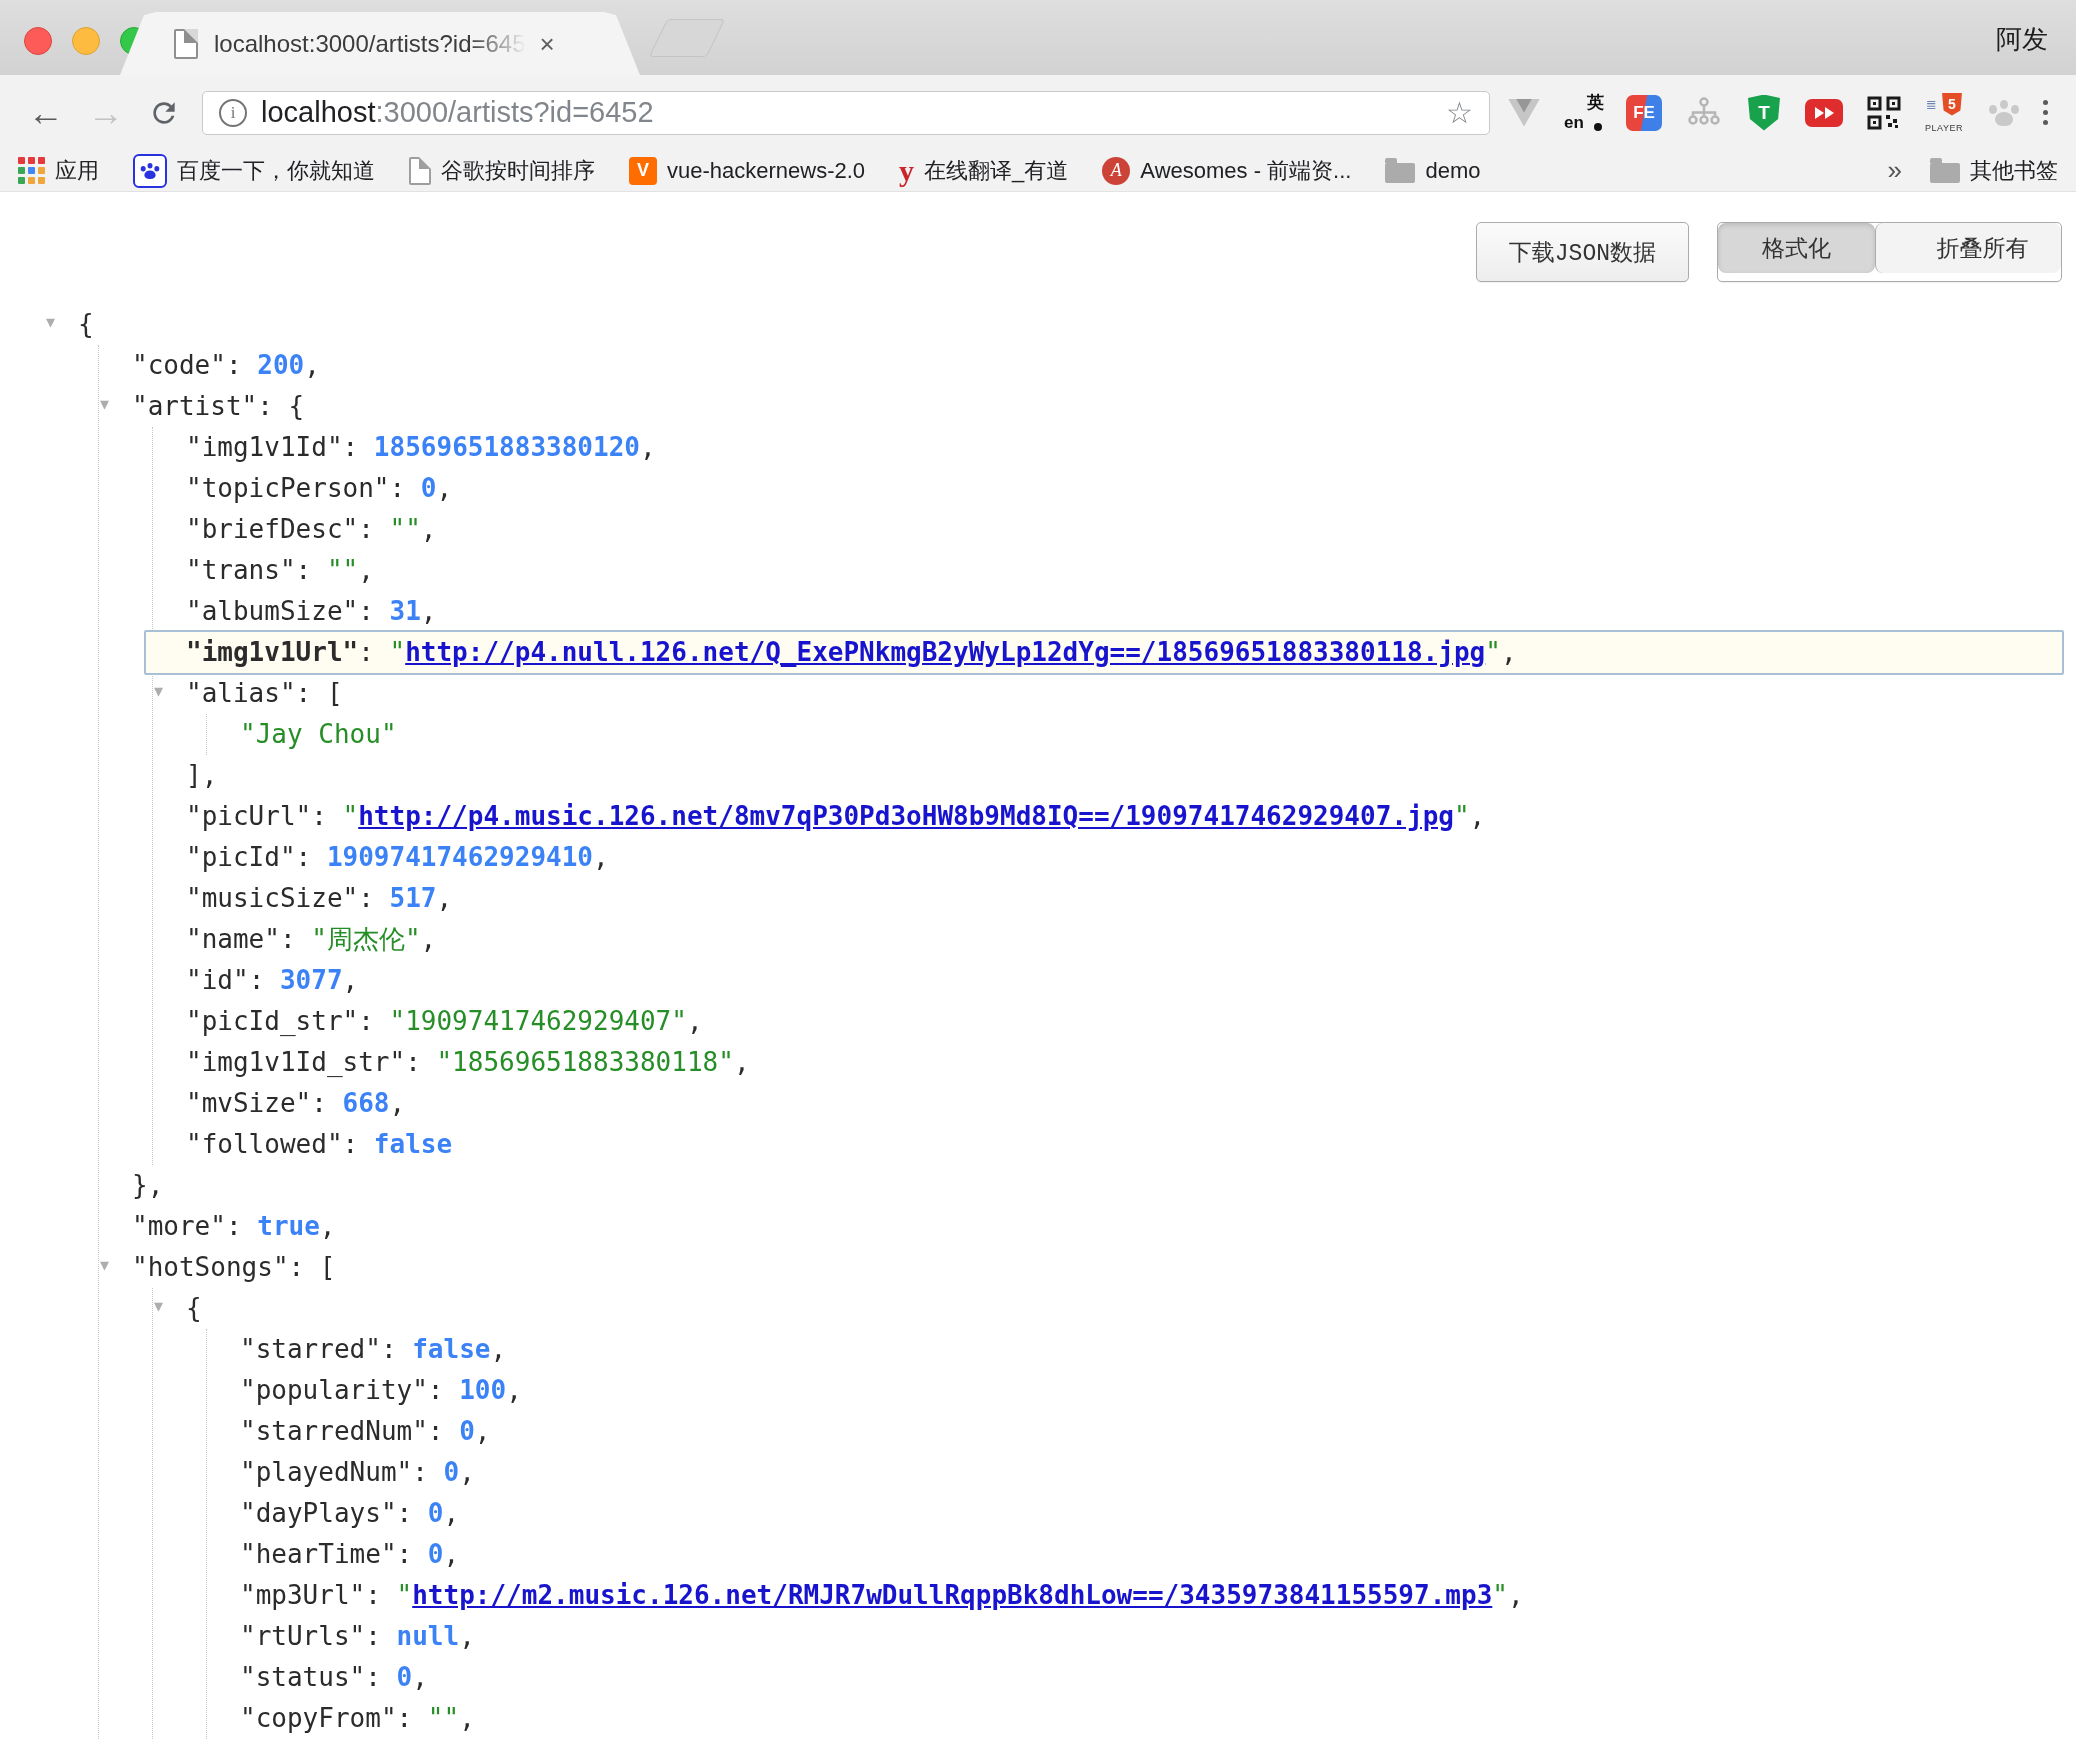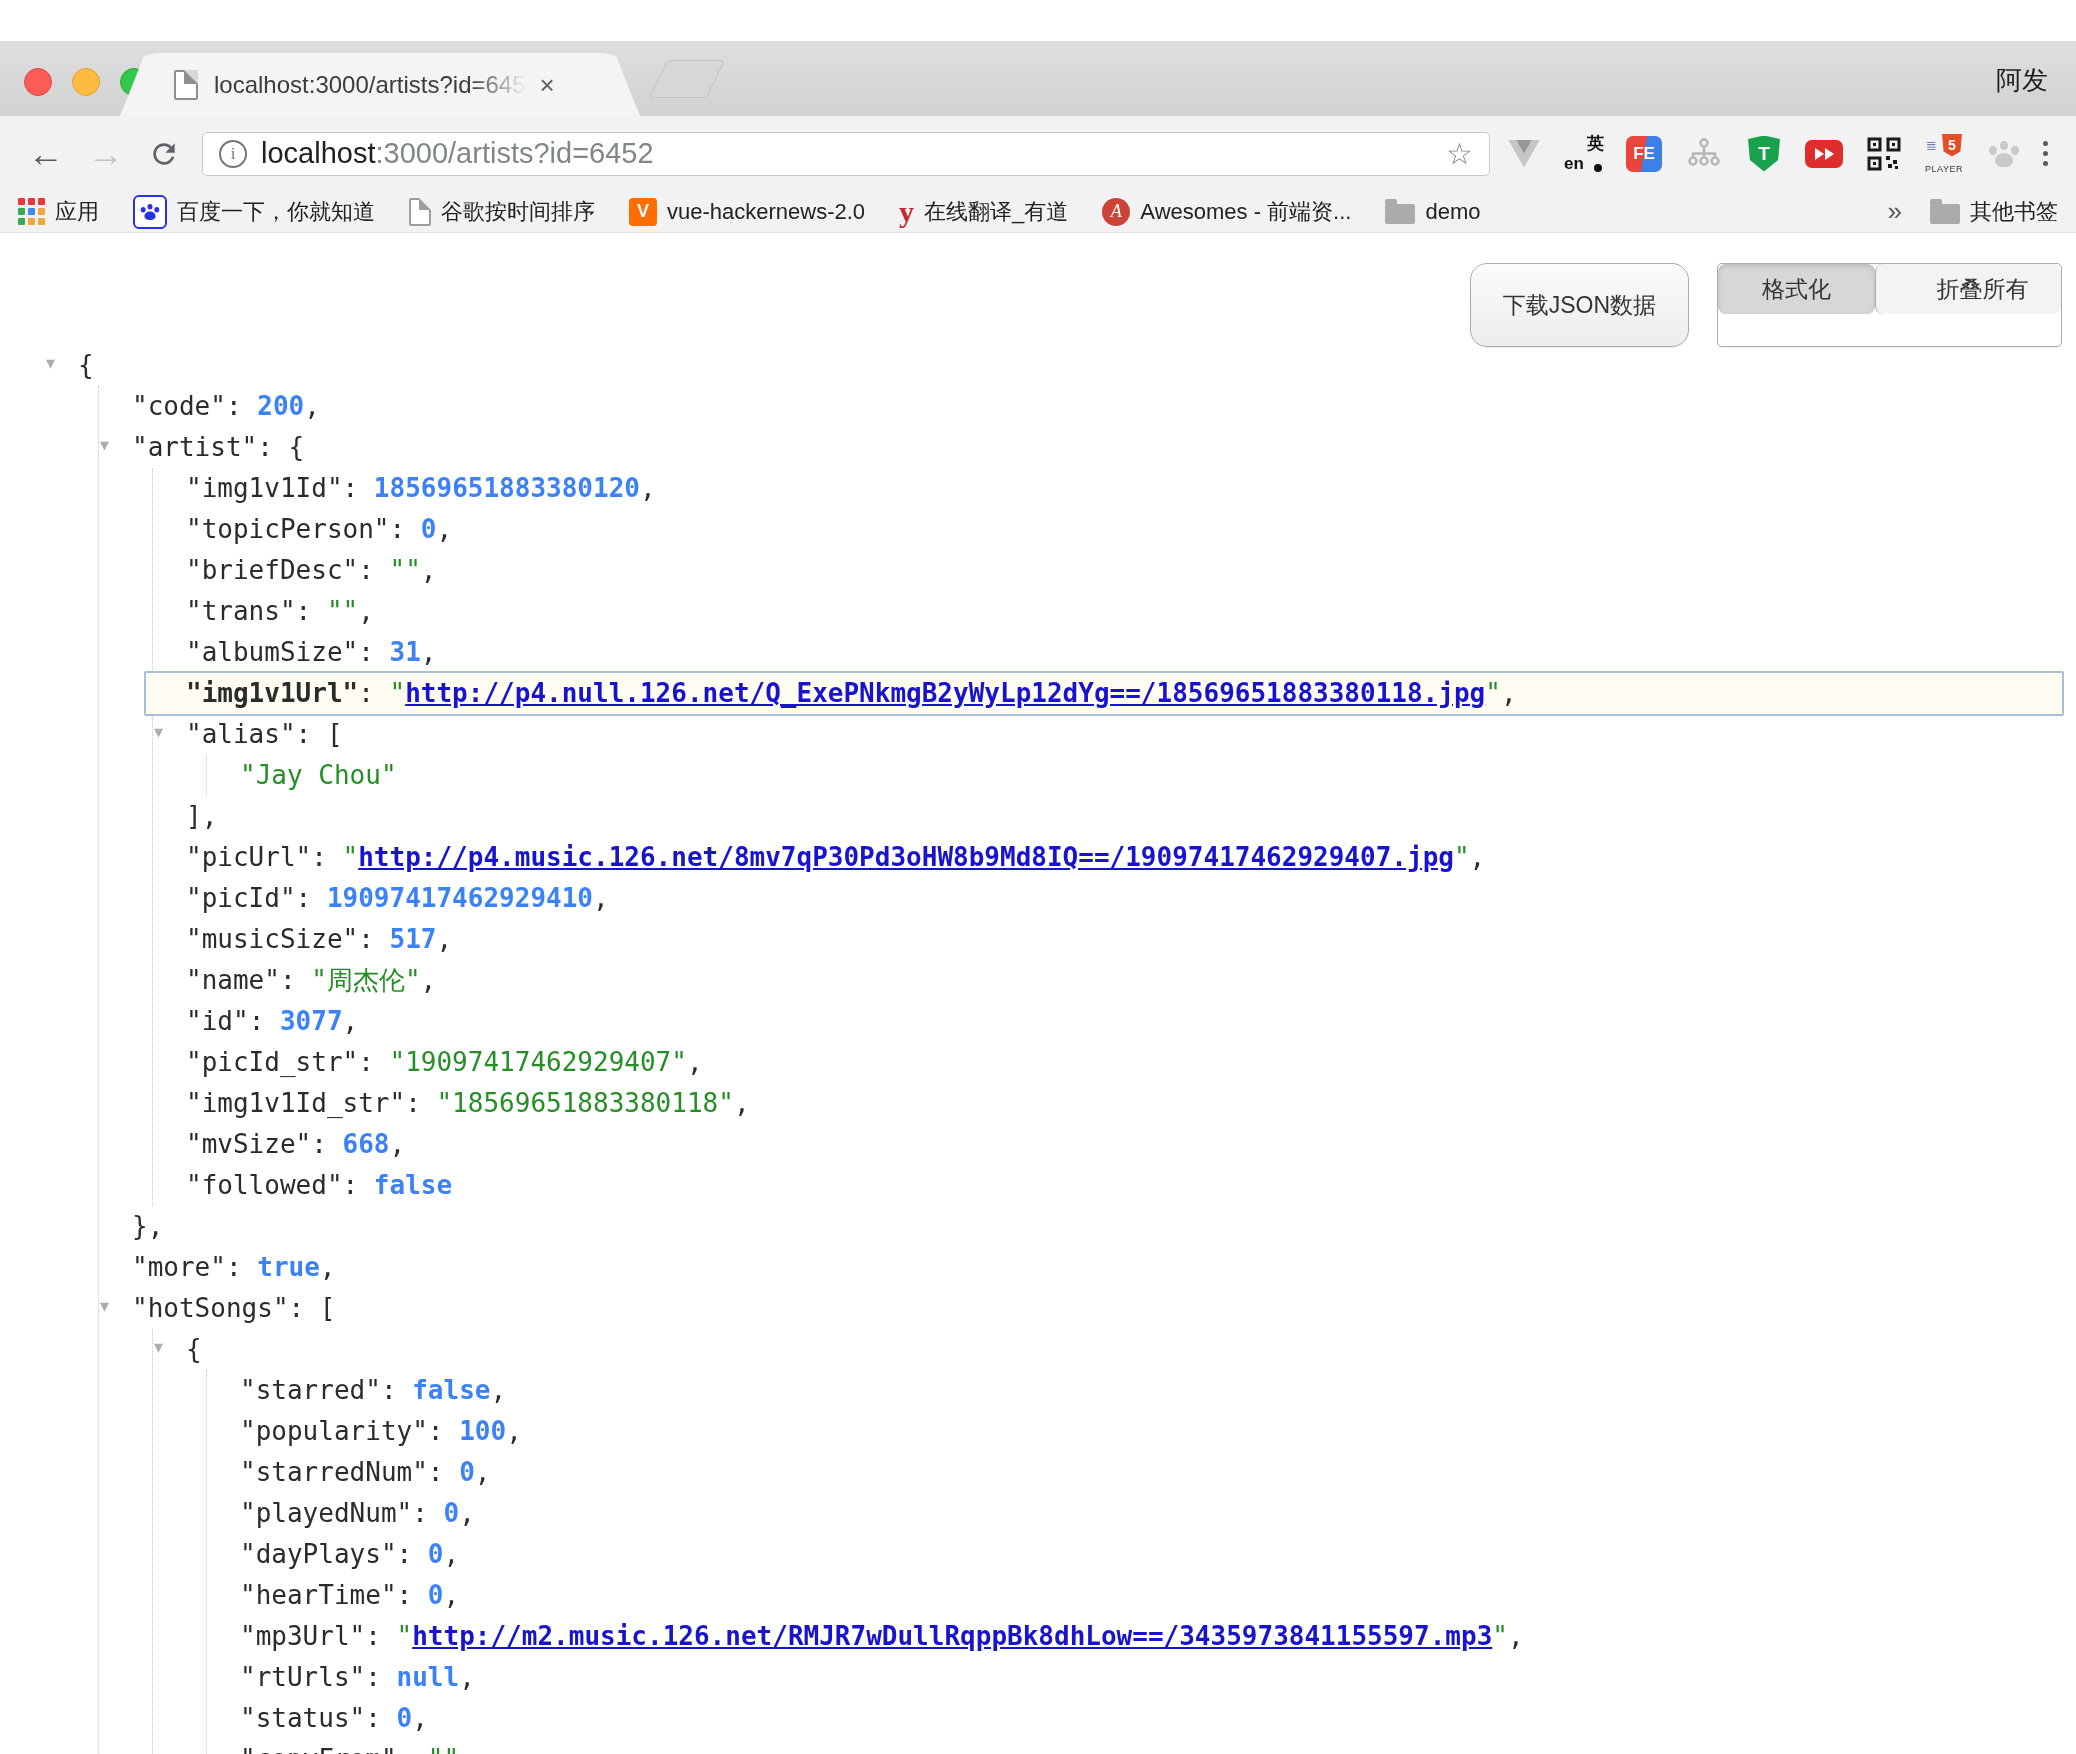--- a/index.html
+++ b/index.html
@@ -1,18 +1,18 @@
 <!DOCTYPE html>
 <html><head>
 <meta charset="utf-8">
 <style>
   html,body{margin:0;padding:0;}
   body{width:2076px;height:1754px;overflow:hidden;background:#fff;
        font-family:"Liberation Sans","DejaVu Sans",sans-serif;-webkit-font-smoothing:antialiased;}
-  .window{width:2076px;height:1434px;position:relative;margin-top:41px;}
+  .window{width:2076px;height:1434px;position:relative;}
 
   
   .titlebar{position:relative;height:75px;background:linear-gradient(#dedede,#d2d2d2);}
   .light{position:absolute;top:27px;width:26px;height:26px;border-radius:50%;}
   .light.red{left:24px;background:#fc5b57;border:1px solid #dd4441;}
   .light.yellow{left:72px;background:#fdbc40;border:1px solid #dfa133;}
   .light.green{left:120px;background:#34c84a;border:1px solid #27a835;}
   .tab{position:absolute;left:120px;top:12px;width:520px;height:63px;background:#f4f4f4;
        clip-path:polygon(0 100%,24px 3px,36px 0,calc(100% - 36px) 0,calc(100% - 24px) 3px,100% 100%);
        display:flex;align-items:center;padding:0 34px 0 54px;box-sizing:border-box;}
@@ -88,22 +88,22 @@
   .ysq{color:#c9252b;font-weight:bold;font-size:30px;line-height:1;font-family:"Liberation Serif",serif;}
   .acirc{width:28px;height:28px;border-radius:50%;background:#cb4437;color:#fff;font-style:italic;font-size:18px;
          font-family:"Liberation Serif",serif;display:flex;align-items:center;justify-content:center;}
   .folder{width:30px;height:20px;background:#ababab;border-radius:2px;position:relative;margin-top:4px;}
   .folder::before{content:"";position:absolute;left:0;top:-5px;width:12px;height:5px;background:#ababab;border-radius:2px 2px 0 0;}
   .chev{font-size:26px;color:#555;}
 
   
   .content{position:relative;height:1561px;background:#fff;overflow:hidden;}
   .actions{position:absolute;top:30px;right:14px;display:flex;gap:28px;}
-  .btn{height:50px;padding:16px 32px;font-size:23px;color:#333;background:linear-gradient(#fbfbfb,#ededed);
-       border:1px solid #ababab;border-radius:17px;display:flex;align-items:center;box-shadow:0 1px 1px rgba(0,0,0,.06);}
+  .btn{height:50px;padding:4px 32px;font-size:23px;color:#333;background:linear-gradient(#fbfbfb,#ededed);
+       border:1px solid #ababab;border-radius:5px;display:flex;align-items:center;box-shadow:0 1px 1px rgba(0,0,0,.06);font-family:Liberation Mono, monospace;}
   .segmented{display:flex;border:1px solid #ababab;border-radius:5px;overflow:hidden;box-shadow:0 1px 1px rgba(0,0,0,.06);}
   .seg{width:157px;height:50px;font-size:23px;color:#333;display:flex;align-items:center;justify-content:center;background:#f3f3f3;border-radius:8px;}
   .seg.active{background:#d7d7d7;box-shadow:inset 0 2px 5px rgba(0,0,0,.14);}
   .seg + .seg{border-left:1px solid #ababab;padding-left:28px;}
 
   
   .json{padding:112px 12px 0 78px;font-family:"DejaVu Sans Mono","Liberation Mono",monospace;
         font-size:26px;line-height:41px;color:#262626;}
   .children{margin-left:20px;padding-left:33px;border-left:1px dotted #c6c6c6;}
   .line{position:relative;white-space:nowrap;}

